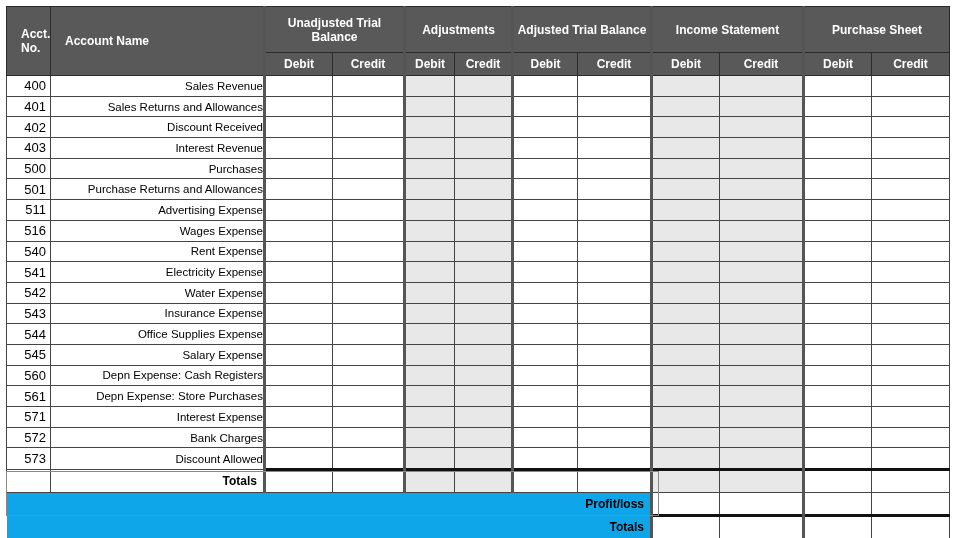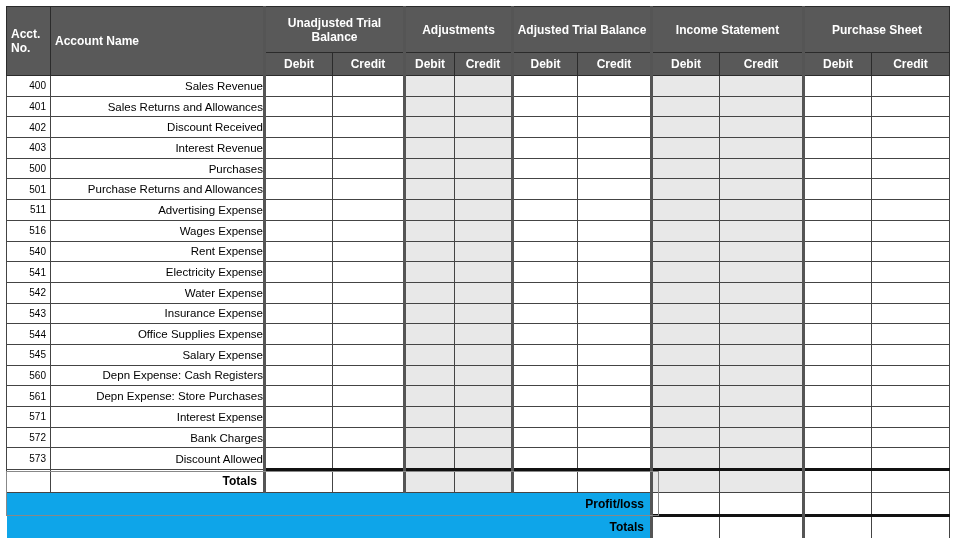--- a/index.html
+++ b/index.html
@@ -44,37 +44,37 @@
     height: 45px;
     line-height: 14px;
     padding: 0 3px;
   }
   th.sub {
     height: 22px;
     line-height: 22px;
   }
   th.acctno, th.acctname {
     vertical-align: middle;
-    padding: 0 4px;
+    padding: 0 14px;
   }
   th.acctno { text-align: left; line-height: 14px; }
   th.acctname { text-align: left; }
 
   
   td {
     padding: 0;
     border: 1px solid #444;
     height: 19.7px;
     background: #ffffff;
   }
   td.num {
     text-align: right;
     padding-right: 4px;
     width: 38px;
-    font-size: 10px;
+    font-size: 13px;
   }
   td.name {
     text-align: right;
     padding-left: 5px;
     font-size: 11.5px;
   }
   td.cell { }
   td.shaded { background: #e8e8e8; }
 
   

